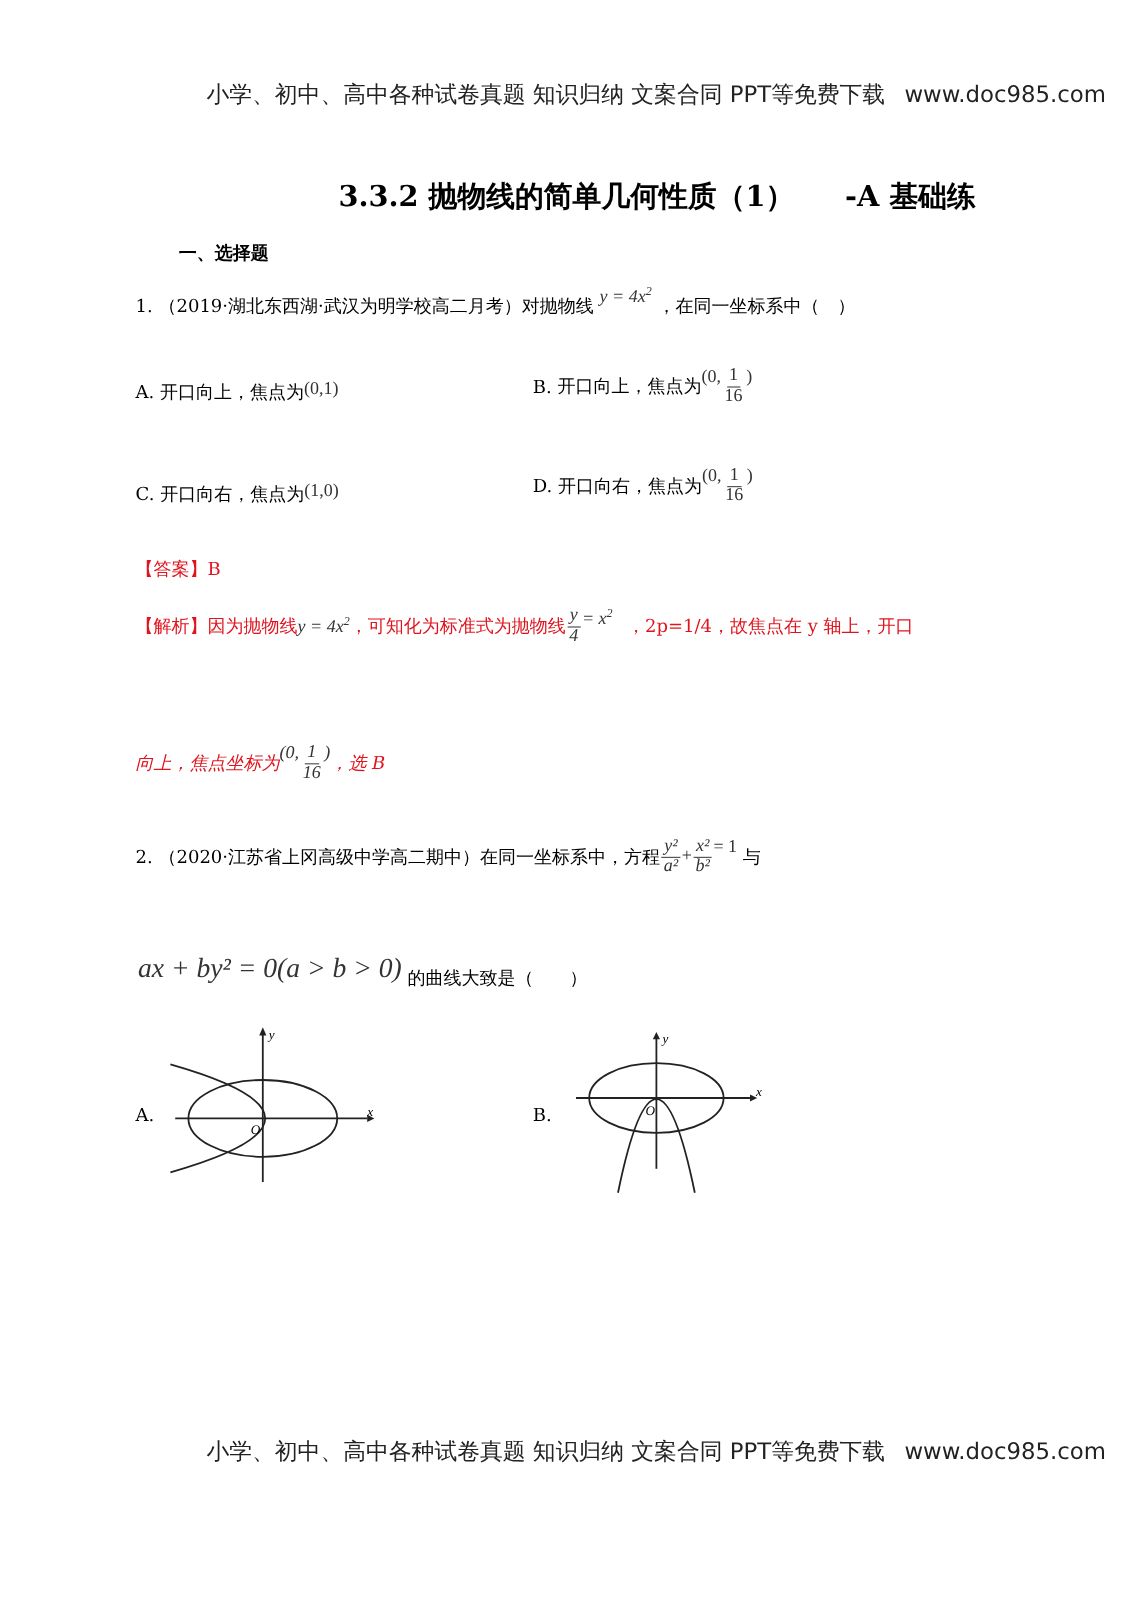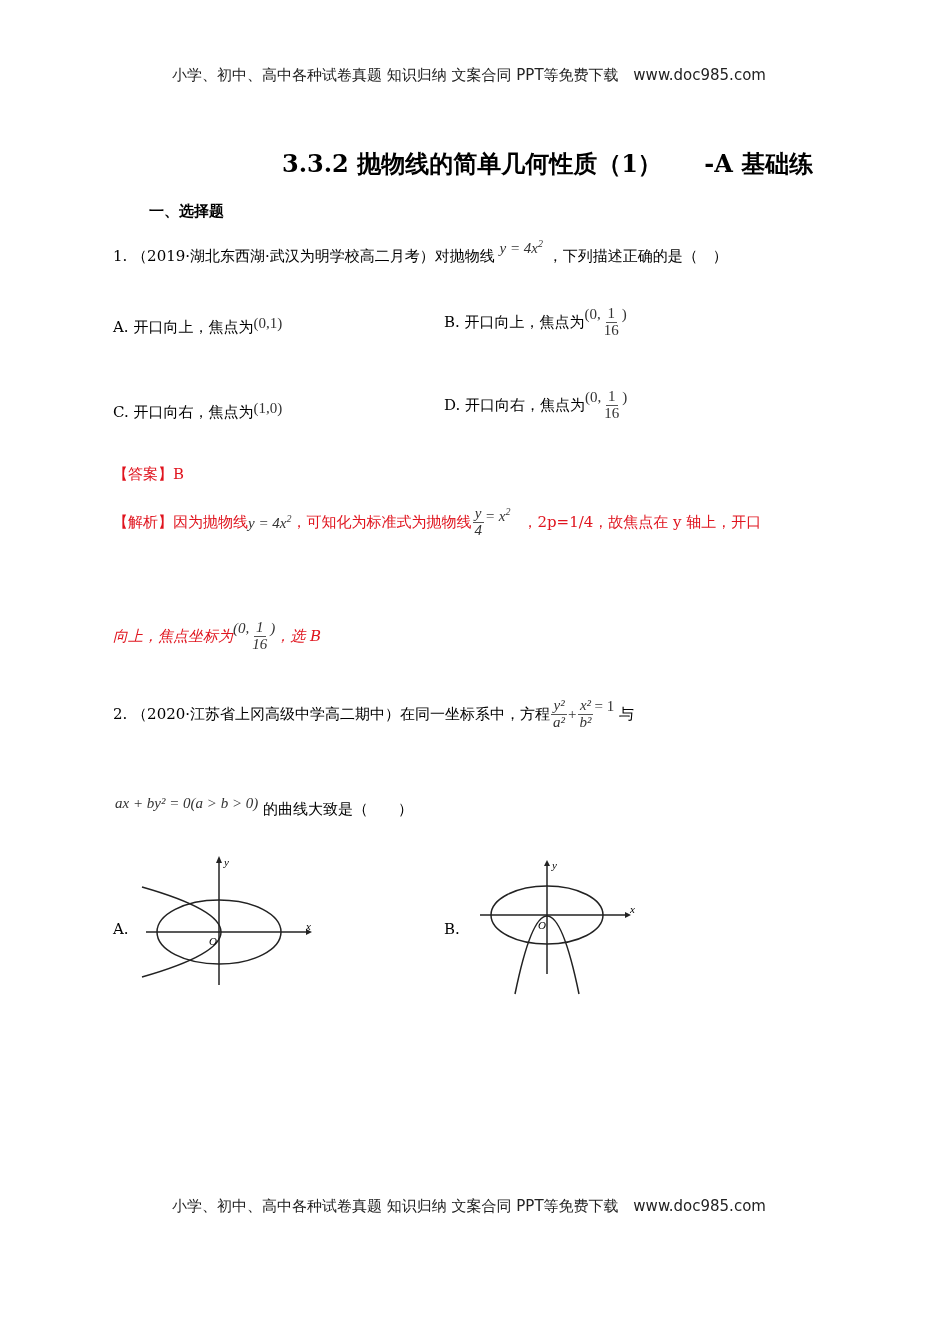--- a/index.html
+++ b/index.html
@@ -1,19 +1,19 @@
 <!DOCTYPE html>
 <html><head>
 <meta charset="utf-8">
 <style>
   html, body { margin: 0; padding: 0; background: #ffffff; }
   body { width: 950px; height: 1344px; position: relative; overflow: hidden;
          font-family: "DejaVu Serif", "Liberation Serif", serif; color: #000; }
   .abs { position: absolute; white-space: nowrap; }
-  .banner { font-family: "DejaVu Sans", "Liberation Sans", sans-serif; font-size: 15px; color: #222; }
+  .banner { font-family: "DejaVu Sans", "Liberation Sans", sans-serif; font-size: 19px; color: #222; }
   .title { font-size: 24px; font-weight: bold; }
   .section { font-size: 15px; font-weight: bold; }
   .q { font-size: 15px; }
   .math { font-family: "Liberation Serif", "DejaVu Serif", serif; font-style: italic; color: #333; }
   .mup { font-family: "Liberation Serif", "DejaVu Serif", serif; color: #333; }
   .red { color: #e0141e; }
   .frac { display: inline-flex; flex-direction: column; align-items: center; vertical-align: middle; line-height: 1.05; margin: 0 1px; }
   .frac .num { border-bottom: 1px solid #555; padding: 0 2px; }
   .frac .den { padding: 0 2px; }
   sup { font-size: 10px; }
@@ -31,21 +31,21 @@
   <span>3.3.2 抛物线的简单几何性质（1）</span>
   <span style="margin-left:34px;">-A 基础练</span>
 </div>
 
 <div class="abs section" style="left:113px; top:202px;margin-left:36px;">一、选择题</div>
 
 <div class="abs q" style="left:113px; top:246px;">
   <span>1.</span>
   <span>（2019·湖北东西湖·武汉为明学校高二月考）对抛物线</span>
   <span class="math" style="position:relative; top:-8px;"><span>y = 4x</span><sup>2</sup></span>
-  <span>，下列描述正确的是（　）</span>
+  <span>，在同一坐标系中（　）</span>
 </div>
 
 <div class="abs q" style="left:113px; top:318px;">
   <span>A.</span>
   <span>开口向上，焦点为</span><span class="mup" style="position:relative; top:-4px;">(0,1)</span>
 </div>
 <div class="abs q" style="left:444px; top:306px;">
   <span style="vertical-align:middle;">B.</span>
   <span style="vertical-align:middle;">开口向上，焦点为</span><span class="mup" style="vertical-align:top;">(0,</span><span class="frac mup">
       <span class="num">1</span>
@@ -86,21 +86,21 @@
   <span style="vertical-align:middle;">（2020·江苏省上冈高级中学高二期中）在同一坐标系中，方程</span><span class="frac math">
       <span class="num">y²</span>
       <span class="den">a²</span>
     </span><span class="mup" style="vertical-align:middle;">+</span><span class="frac math">
       <span class="num">x²</span>
       <span class="den">b²</span>
     </span><span class="mup" style="vertical-align:top;">= 1</span>
   <span style="vertical-align:middle;">与</span>
 </div>
 <div class="abs q" style="left:115px; top:800px;">
-  <span class="math" style="font-size:15px; position:relative; top:-6px;">ax + by² = 0(a &gt; b &gt; 0)</span>
+  <span class="math" style="font-size:23px; position:relative; top:-6px;">ax + by² = 0(a &gt; b &gt; 0)</span>
   <span>的曲线大致是（　　）</span>
 </div>
 
 <div class="abs q" style="left:113px; top:920px;">A.</div>
 <svg class="abs" style="left:140px; top:855px;" width="180" height="135">
   <line x1="6" y1="77" x2="166" y2="77" stroke="#222" stroke-width="1.5"></line>
   <polygon points="166,74 172,77 166,80" fill="#222"></polygon>
   <line x1="79" y1="130" x2="79" y2="6" stroke="#222" stroke-width="1.5"></line>
   <polygon points="76,8 79,1 82,8" fill="#222"></polygon>
   <ellipse cx="79" cy="77" rx="62" ry="32" fill="none" stroke="#222" stroke-width="1.5"></ellipse>

